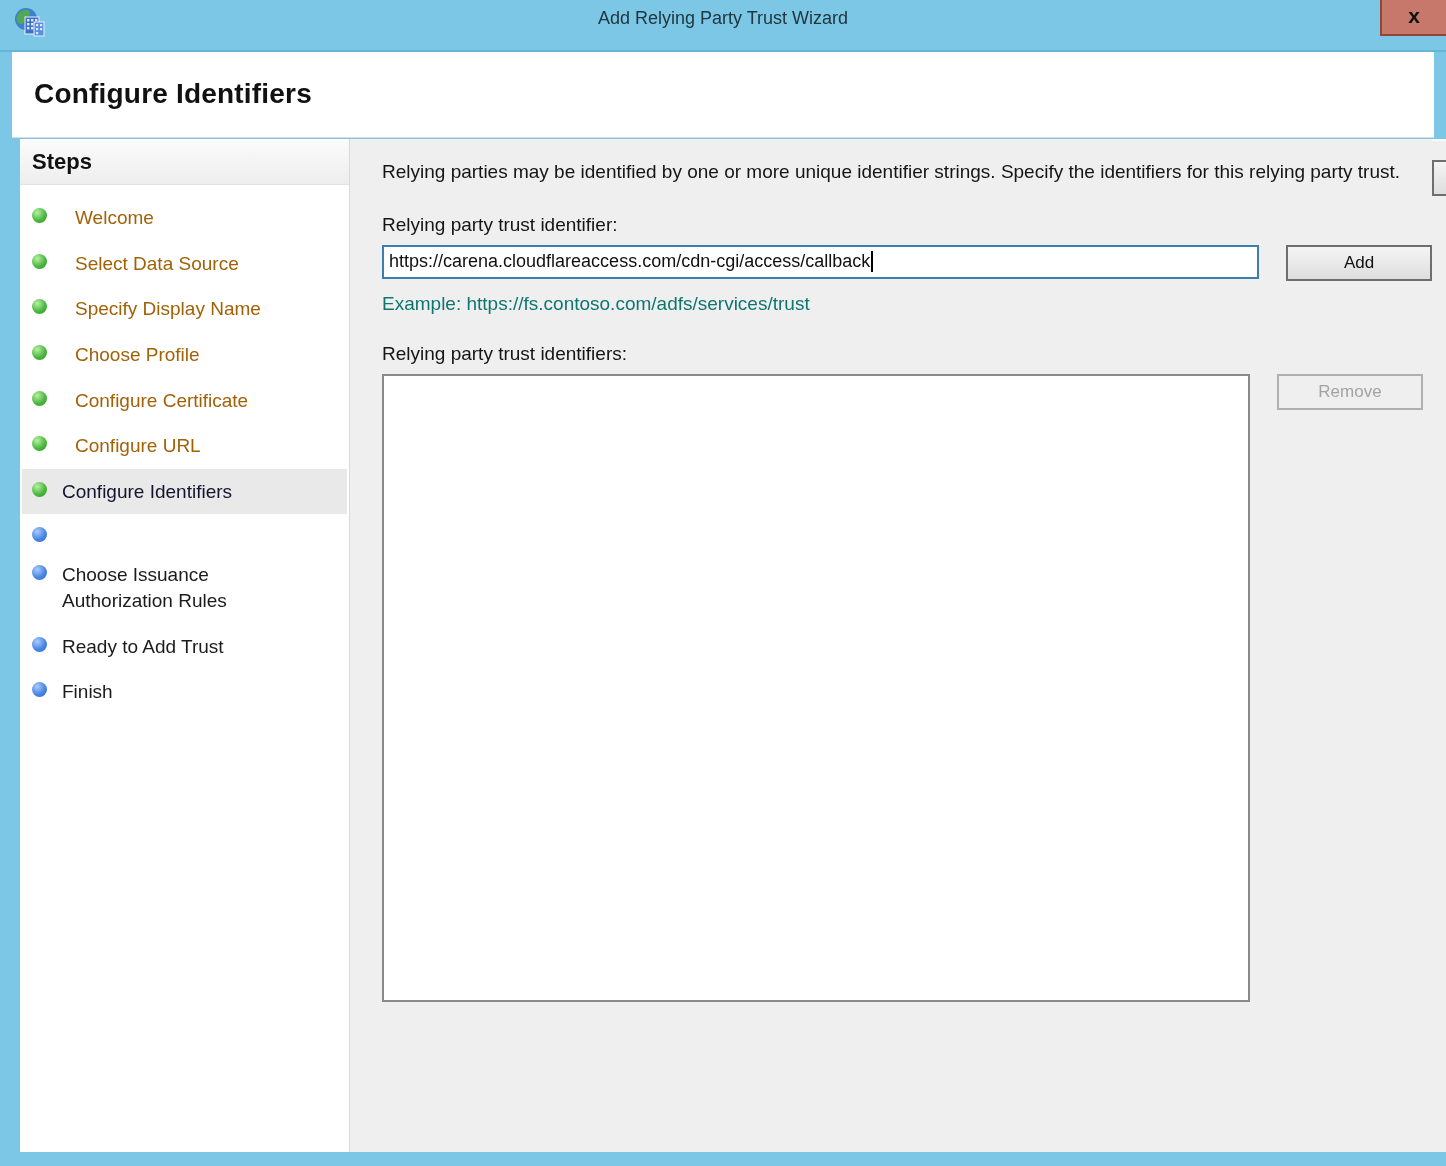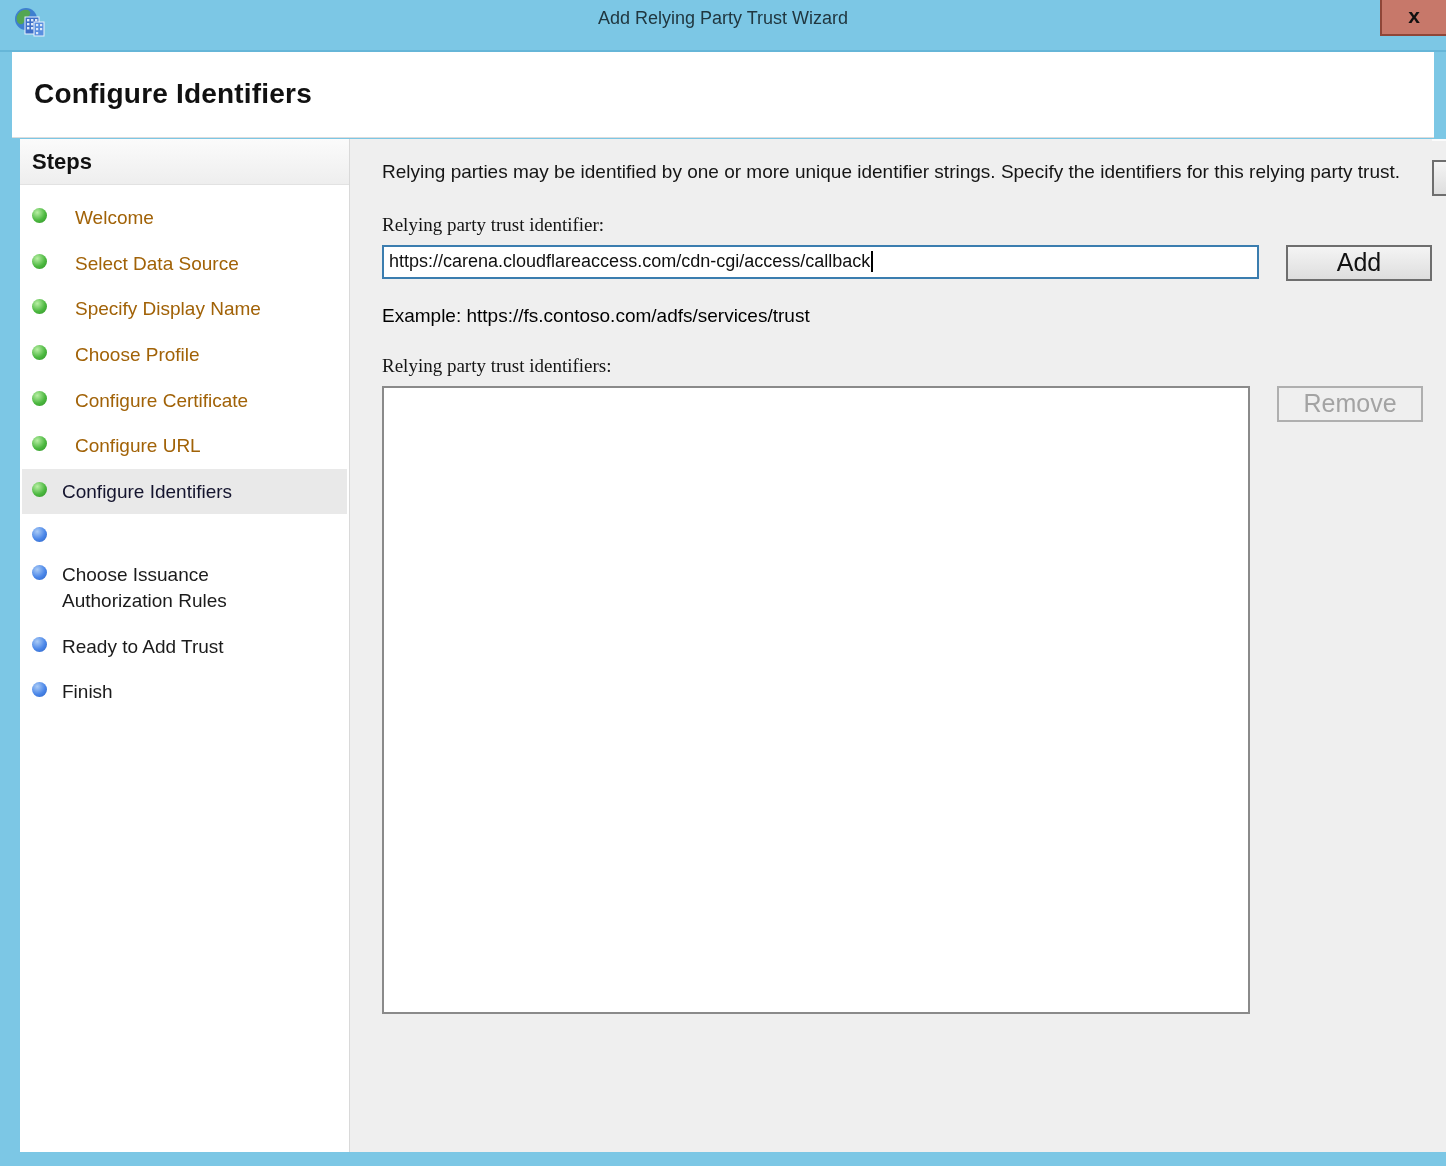--- a/index.html
+++ b/index.html
@@ -72,45 +72,45 @@
   }
   li.completed .step-label { color:#a16207;margin-left:28px; }
   li.current   .step-label { color:#14142E; }
   li.upcoming  .step-label { color:#1B1B1B; }
 
   
   .main-col { flex:1; background:#EFEFEF; display:flex; flex-direction:row; }
   .main-content { flex:1; padding:20px 0 0 32px; }
 
   .intro { font-size:19px; line-height:1.42; max-width:1032px; color:#151515; }
-  .field-label { font-size:19px; color:#151515; margin-top:28px;font-family:Liberation Serif, serif; }
+  .field-label { font-size:19px; color:#151515; margin-top:28px; }
 
   .input-row { display:flex; margin-top:9px; }
   .identifier-input {
     width:877px; height:34px; background:#FFFFFF;
     border:2px solid #3B7DAF;
     font-size:18px; color:#101010;
     display:flex; align-items:center; padding-left:5px;
     white-space:nowrap; overflow:hidden;
   }
   .caret { display:inline-block; width:2px; height:21px; background:#000; margin-left:1px; }
 
   .btn {
-    width:146px; height:36px; font-size:25px; color:#111;
+    width:146px; height:36px; font-size:17px; color:#111;
     background:linear-gradient(#F4F4F4,#DEDEDE);
     border:2px solid #6E6E6E; text-align:center; line-height:31px;
     cursor:pointer; font-family:"Liberation Sans", sans-serif;
   }
   .btn.side { margin-left:27px; }
   .btn.disabled {
     background:#F1F1F1; border:2px solid #C3C3C3; color:#A3A3A3; cursor:default;
   }
   .btn.disabled.remove { border:2px solid #AFAFAF; background:#EFEFEF; }
 
-  .example { font-size:19px; color:#000000; margin-top:24px; }
+  .example { font-size:19px; color:#0f766e; margin-top:12px; }
 
   .list-row { display:flex; margin-top:9px; }
   .identifiers-listbox {
     width:868px; height:628px; background:#FFFFFF;
     border:2px solid #8A8A8A;
   }
 
   
   .footer {
     height:75px; border-top:2px solid #FBFBFB;

